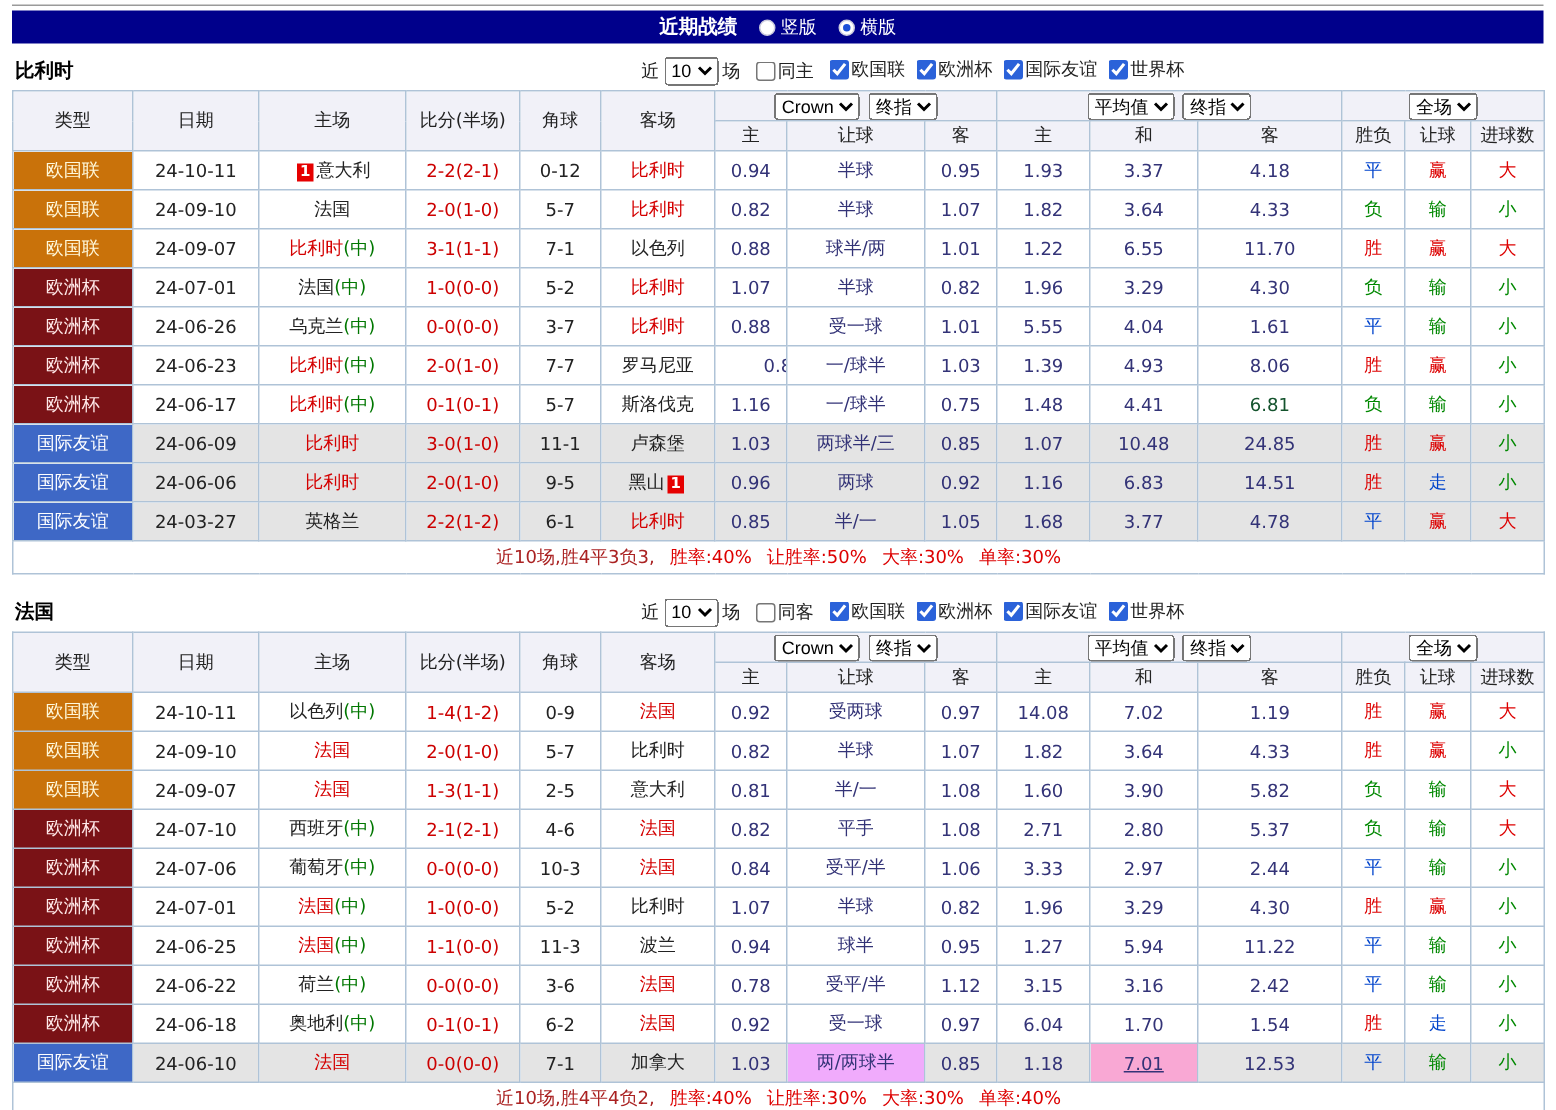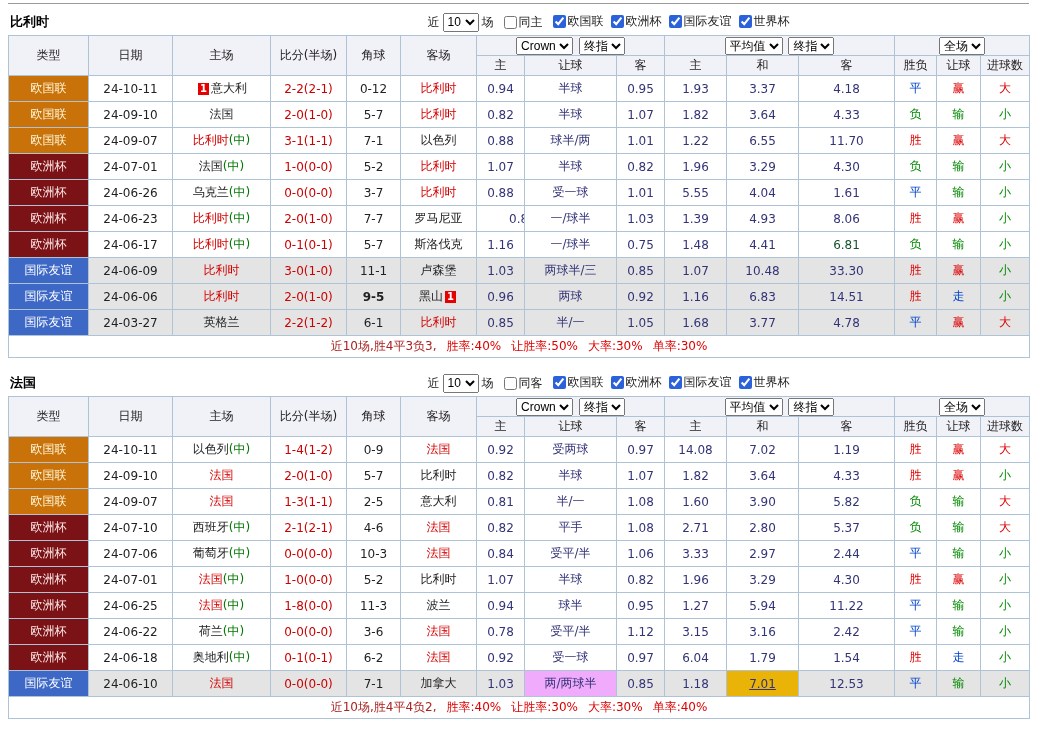--- a/index.html
+++ b/index.html
@@ -51,20 +51,31 @@
     display: inline-block; min-width: 11px; padding: 0 1px; background: #E60000;
     color: #fff; font-size: 10px; line-height: 12px; margin: 0 2px; font-weight: bold;
   }
 </style>
 </head>
 <body>
 
 <div class="page">
   <div class="top-rule"></div>
 
+  <div class="title-bar">
+    <span class="ttl">近期战绩</span>
+    <span class="vopt">
+      <span class="radio"></span>
+      <span>竖版</span>
+    </span>
+    <span class="vopt">
+      <span class="radio sel"></span>
+      <span>横版</span>
+    </span>
+  </div>
 
   <div id="tables">
   <div class="block">
     <div class="caption">
       <span class="team-name">比利时</span>
       <span class="filters">
         <span>近</span>
         <select><option>10</option></select>
         <span>场</span>
         <label class="chk">
@@ -261,31 +272,31 @@
               <td style="color: rgb(34, 34, 34); background: rgb(228, 228, 228);">24-06-09</td>
               <td style="background: rgb(228, 228, 228);"><span style="color: rgb(212, 0, 0);">比利时</span></td>
               <td style="color: rgb(204, 0, 0); background: rgb(228, 228, 228);">3-0(1-0)</td>
               <td style="color: rgb(34, 34, 34); background: rgb(228, 228, 228);">11-1</td>
               <td style="background: rgb(228, 228, 228);"><span style="color: rgb(34, 34, 34);">卢森堡</span></td>
               <td style="color: rgb(51, 51, 119); background: rgb(228, 228, 228);">1.03</td>
               <td style="color: rgb(51, 51, 119); background: rgb(228, 228, 228);">两球半/三</td>
               <td style="color: rgb(51, 51, 119); background: rgb(228, 228, 228);">0.85</td>
               <td style="color: rgb(51, 51, 119); background: rgb(228, 228, 228);">1.07</td>
               <td style="color: rgb(51, 51, 119); background: rgb(228, 228, 228);">10.48</td>
-              <td style="color: rgb(51, 51, 119); background: rgb(228, 228, 228);">33.30</td>
+              <td style="color: rgb(51, 51, 119); background: rgb(228, 228, 228);">24.85</td>
               <td style="color: rgb(221, 0, 0); background: rgb(228, 228, 228);">胜</td>
               <td style="color: rgb(221, 0, 0); background: rgb(228, 228, 228);">赢</td>
               <td style="color: rgb(0, 136, 0); background: rgb(228, 228, 228);">小</td>
             </tr>
             <tr class="shaded">
               <td style="color: rgb(255, 255, 255); background: rgb(62, 104, 198);">国际友谊</td>
               <td style="color: rgb(34, 34, 34); background: rgb(228, 228, 228);">24-06-06</td>
               <td style="background: rgb(228, 228, 228);"><span style="color: rgb(212, 0, 0);">比利时</span></td>
               <td style="color: rgb(204, 0, 0); background: rgb(228, 228, 228);">2-0(1-0)</td>
-              <td style="color: rgb(34, 34, 34); background: rgb(228, 228, 228); font-weight: bold;">9-5</td>
+              <td style="color: rgb(34, 34, 34); background: rgb(228, 228, 228);">9-5</td>
               <td style="background: rgb(228, 228, 228);"><span style="color: rgb(34, 34, 34);">黑山</span><span class="badge" style="background: rgb(230, 0, 0);">1</span></td>
               <td style="color: rgb(51, 51, 119); background: rgb(228, 228, 228);">0.96</td>
               <td style="color: rgb(51, 51, 119); background: rgb(228, 228, 228);">两球</td>
               <td style="color: rgb(51, 51, 119); background: rgb(228, 228, 228);">0.92</td>
               <td style="color: rgb(51, 51, 119); background: rgb(228, 228, 228);">1.16</td>
               <td style="color: rgb(51, 51, 119); background: rgb(228, 228, 228);">6.83</td>
               <td style="color: rgb(51, 51, 119); background: rgb(228, 228, 228);">14.51</td>
               <td style="color: rgb(221, 0, 0); background: rgb(228, 228, 228);">胜</td>
               <td style="color: rgb(0, 68, 204); background: rgb(228, 228, 228);">走</td>
               <td style="color: rgb(0, 136, 0); background: rgb(228, 228, 228);">小</td>
@@ -492,21 +503,21 @@
               <td style="color: rgb(51, 51, 119);">3.29</td>
               <td style="color: rgb(51, 51, 119);">4.30</td>
               <td style="color: rgb(221, 0, 0);">胜</td>
               <td style="color: rgb(221, 0, 0);">赢</td>
               <td style="color: rgb(0, 136, 0);">小</td>
             </tr>
             <tr>
               <td style="color: rgb(255, 233, 233); background: rgb(122, 18, 22);">欧洲杯</td>
               <td style="color: rgb(34, 34, 34);">24-06-25</td>
               <td><span style="color: rgb(212, 0, 0);">法国</span><span style="color: rgb(0, 119, 0);">(中)</span></td>
-              <td style="color: rgb(204, 0, 0);">1-8(0-0)</td>
+              <td style="color: rgb(204, 0, 0);">1-1(0-0)</td>
               <td style="color: rgb(34, 34, 34);">11-3</td>
               <td><span style="color: rgb(34, 34, 34);">波兰</span></td>
               <td style="color: rgb(51, 51, 119);">0.94</td>
               <td style="color: rgb(51, 51, 119);">球半</td>
               <td style="color: rgb(51, 51, 119);">0.95</td>
               <td style="color: rgb(51, 51, 119);">1.27</td>
               <td style="color: rgb(51, 51, 119);">5.94</td>
               <td style="color: rgb(51, 51, 119);">11.22</td>
               <td style="color: rgb(0, 68, 204);">平</td>
               <td style="color: rgb(0, 136, 0);">输</td>
@@ -533,38 +544,38 @@
               <td style="color: rgb(255, 233, 233); background: rgb(122, 18, 22);">欧洲杯</td>
               <td style="color: rgb(34, 34, 34);">24-06-18</td>
               <td><span style="color: rgb(34, 34, 34);">奥地利</span><span style="color: rgb(0, 119, 0);">(中)</span></td>
               <td style="color: rgb(204, 0, 0);">0-1(0-1)</td>
               <td style="color: rgb(34, 34, 34);">6-2</td>
               <td><span style="color: rgb(212, 0, 0);">法国</span></td>
               <td style="color: rgb(51, 51, 119);">0.92</td>
               <td style="color: rgb(51, 51, 119);">受一球</td>
               <td style="color: rgb(51, 51, 119);">0.97</td>
               <td style="color: rgb(51, 51, 119);">6.04</td>
-              <td style="color: rgb(51, 51, 119);">1.79</td>
+              <td style="color: rgb(51, 51, 119);">1.70</td>
               <td style="color: rgb(51, 51, 119);">1.54</td>
               <td style="color: rgb(221, 0, 0);">胜</td>
               <td style="color: rgb(0, 68, 204);">走</td>
               <td style="color: rgb(0, 136, 0);">小</td>
             </tr>
             <tr class="shaded">
               <td style="color: rgb(255, 255, 255); background: rgb(62, 104, 198);">国际友谊</td>
               <td style="color: rgb(34, 34, 34); background: rgb(228, 228, 228);">24-06-10</td>
               <td style="background: rgb(228, 228, 228);"><span style="color: rgb(212, 0, 0);">法国</span></td>
               <td style="color: rgb(204, 0, 0); background: rgb(228, 228, 228);">0-0(0-0)</td>
               <td style="color: rgb(34, 34, 34); background: rgb(228, 228, 228);">7-1</td>
               <td style="background: rgb(228, 228, 228);"><span style="color: rgb(34, 34, 34);">加拿大</span></td>
               <td style="color: rgb(51, 51, 119); background: rgb(228, 228, 228);">1.03</td>
               <td style="color: rgb(51, 51, 119); background: #f0abfc;">两/两球半</td>
               <td style="color: rgb(51, 51, 119); background: rgb(228, 228, 228);">0.85</td>
               <td style="color: rgb(51, 51, 119); background: rgb(228, 228, 228);">1.18</td>
-              <td style="color: rgb(51, 51, 119); background: #eab308; text-decoration: underline;">7.01</td>
+              <td style="color: rgb(51, 51, 119); background: #f9a8d4; text-decoration: underline;">7.01</td>
               <td style="color: rgb(51, 51, 119); background: rgb(228, 228, 228);">12.53</td>
               <td style="color: rgb(0, 68, 204); background: rgb(228, 228, 228);">平</td>
               <td style="color: rgb(0, 136, 0); background: rgb(228, 228, 228);">输</td>
               <td style="color: rgb(0, 136, 0); background: rgb(228, 228, 228);">小</td>
             </tr>
           </tbody>
       <tfoot>
         <tr>
           <td colspan="15" class="summary"><span style="color: rgb(170, 34, 34);">近10场,胜4平4负2,</span><span style="color: rgb(221, 0, 0);">胜率:40%</span><span style="color: rgb(221, 0, 0);">让胜率:30%</span><span style="color: rgb(221, 0, 0);">大率:30%</span><span style="color: rgb(221, 0, 0);">单率:40%</span></td>
         </tr>

